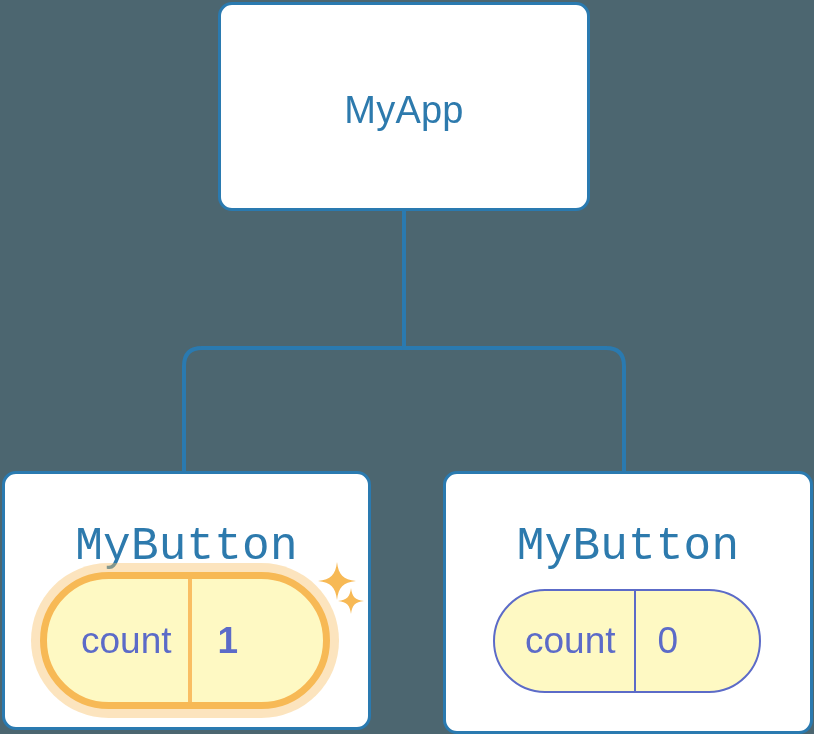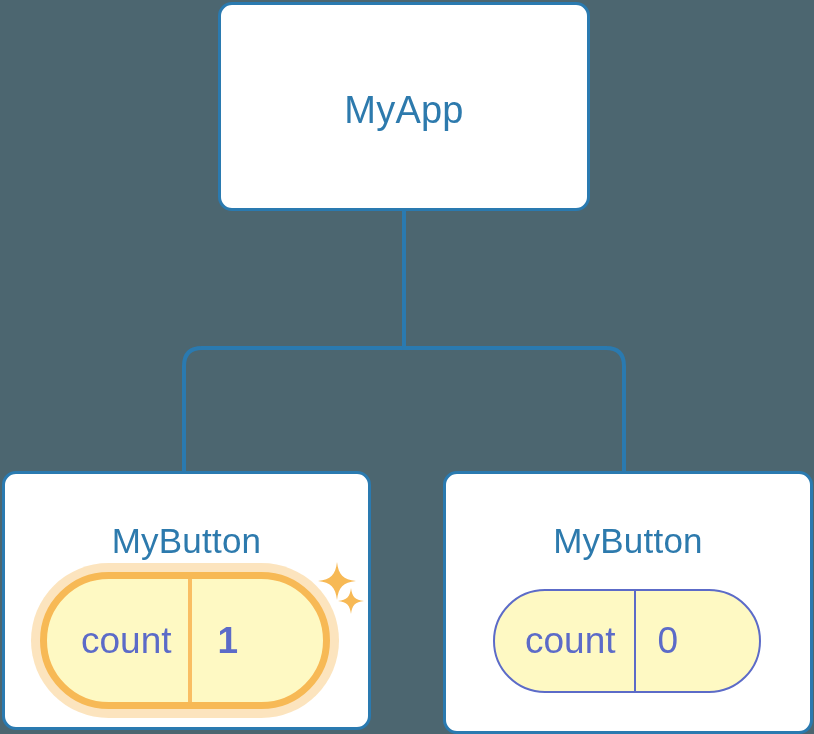--- a/index.html
+++ b/index.html
@@ -71,21 +71,22 @@
     height: 259px;
   }
   #node-mybutton-right {
     left: 443px;
     top: 471px;
     width: 370px;
     height: 263px;
   }
   .child-title {
     top: 47px;
-    font-size: 35px;
+    font-size: 46px;
+    font-family: Liberation Mono, monospace;
   }
 
   
   .state-pill {
     position: absolute;
     display: flex;
     align-items: stretch;
     box-sizing: border-box;
     background: #fef9c3;
   }

